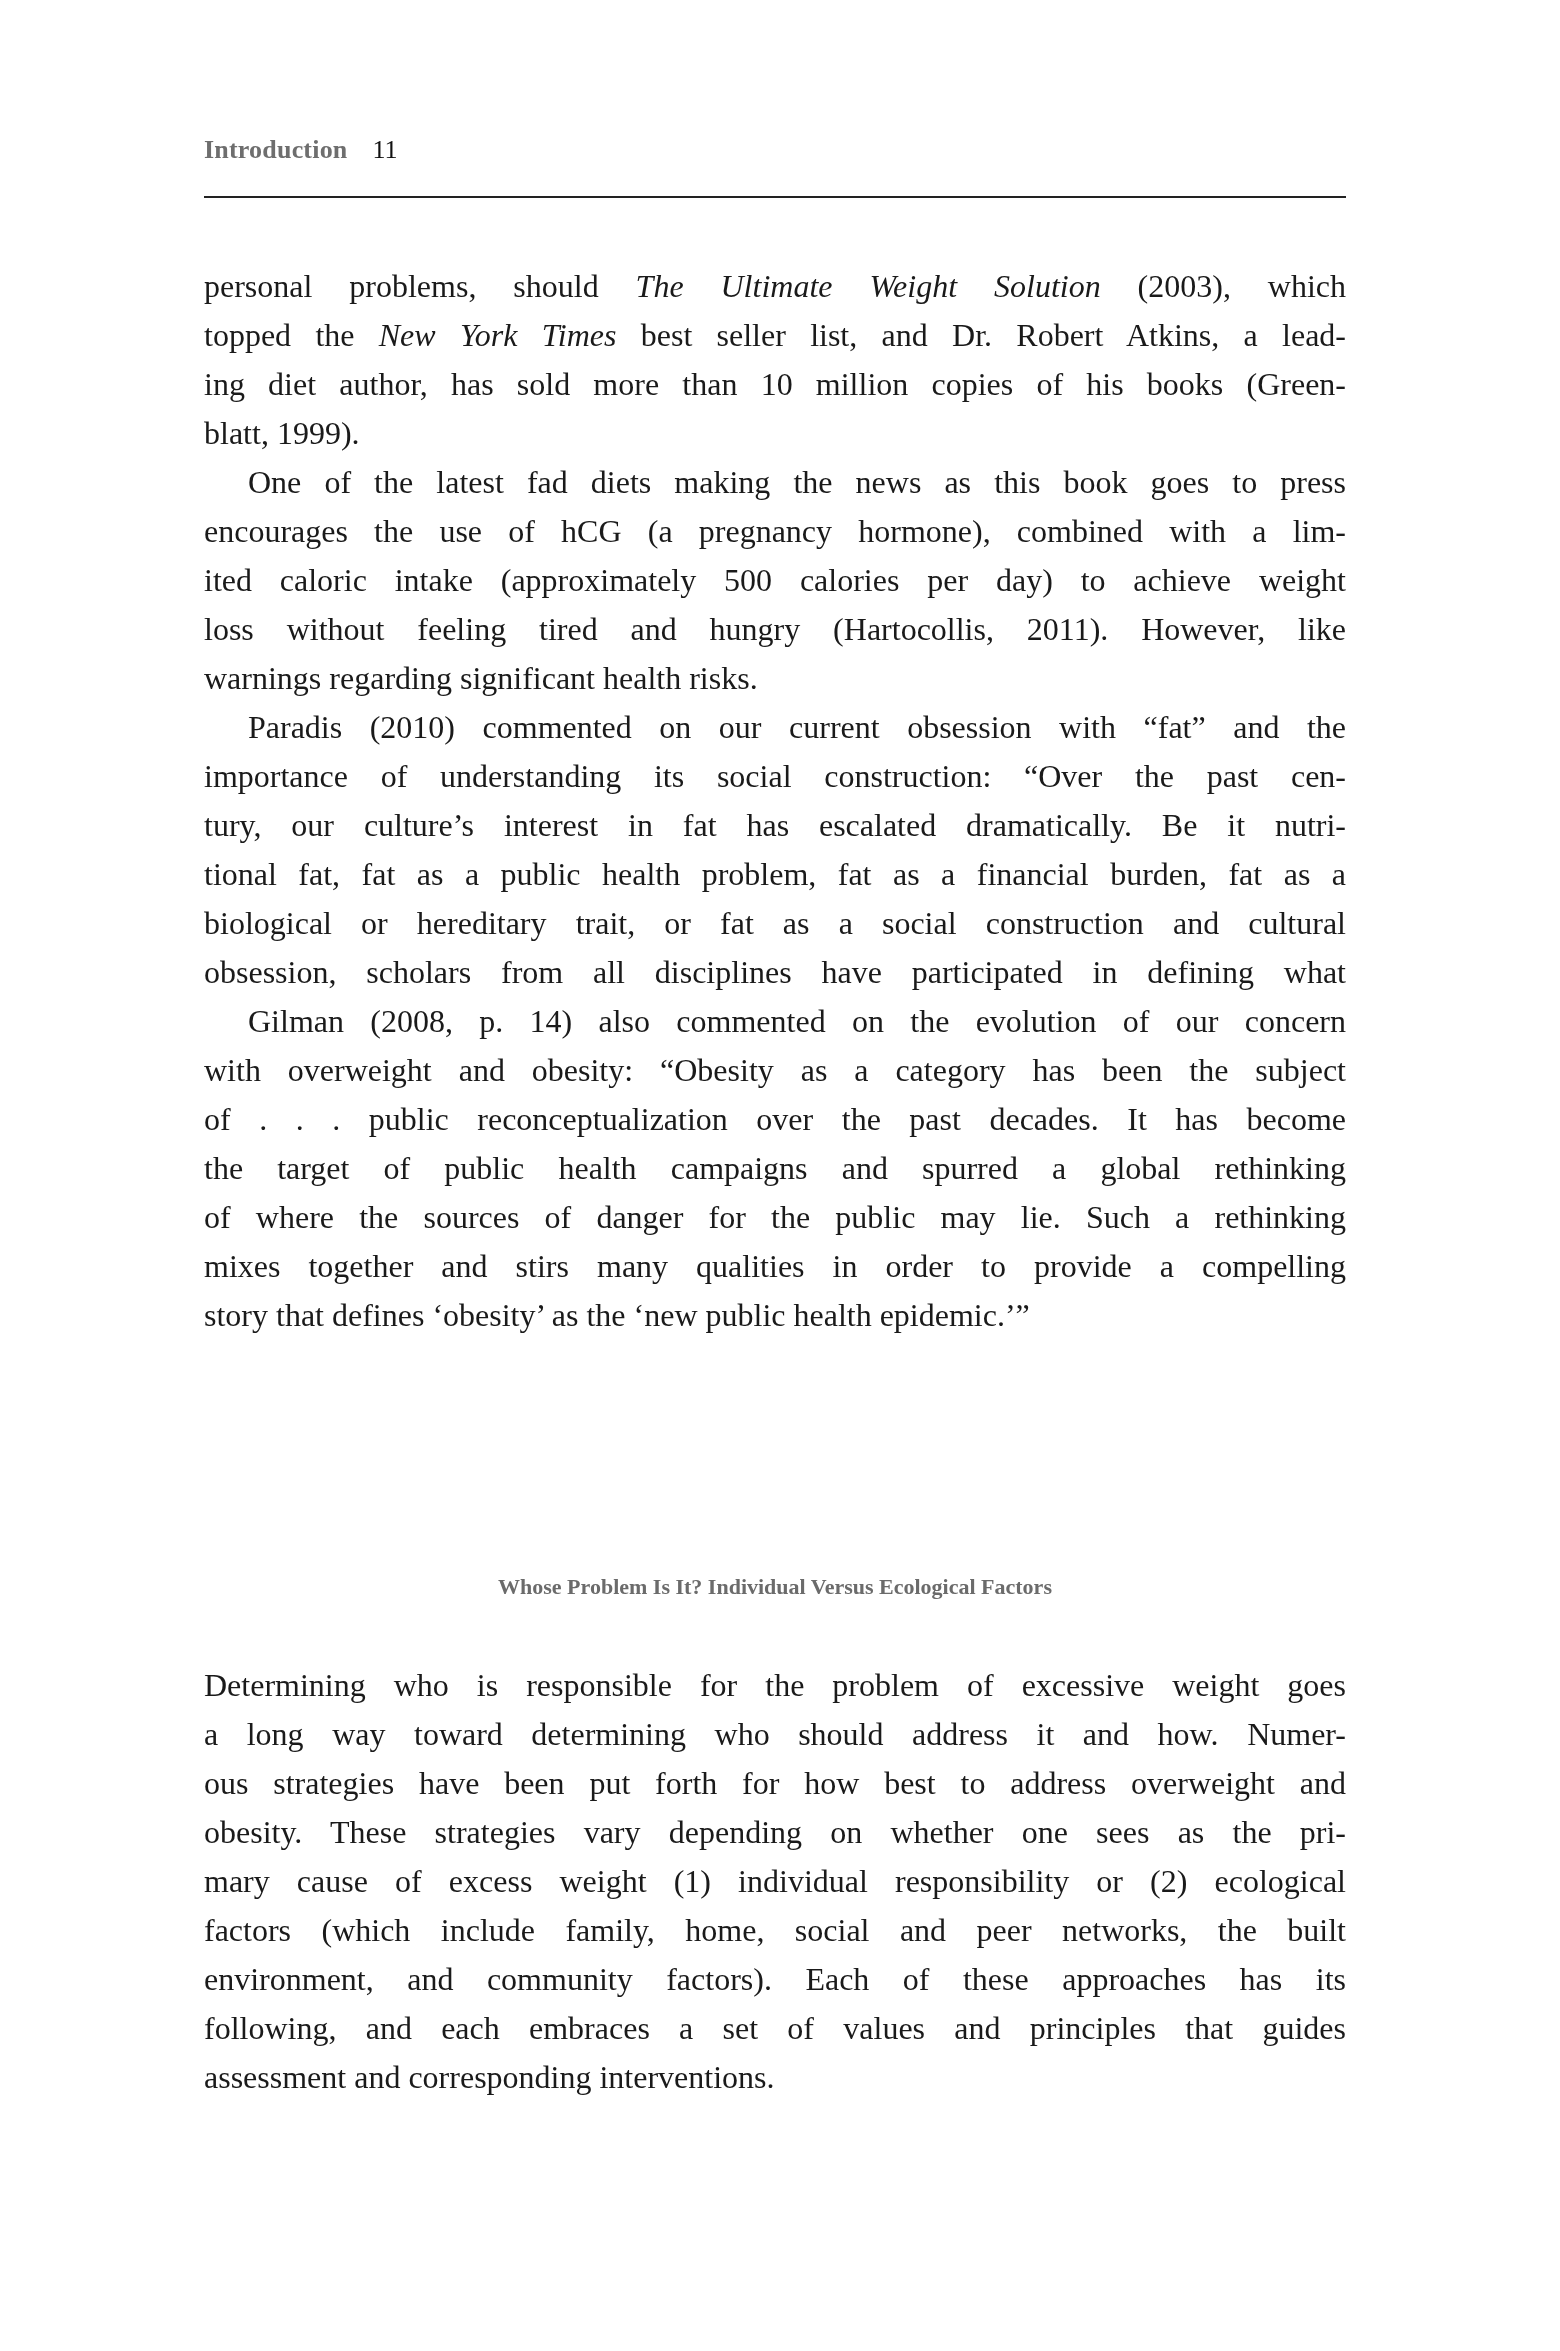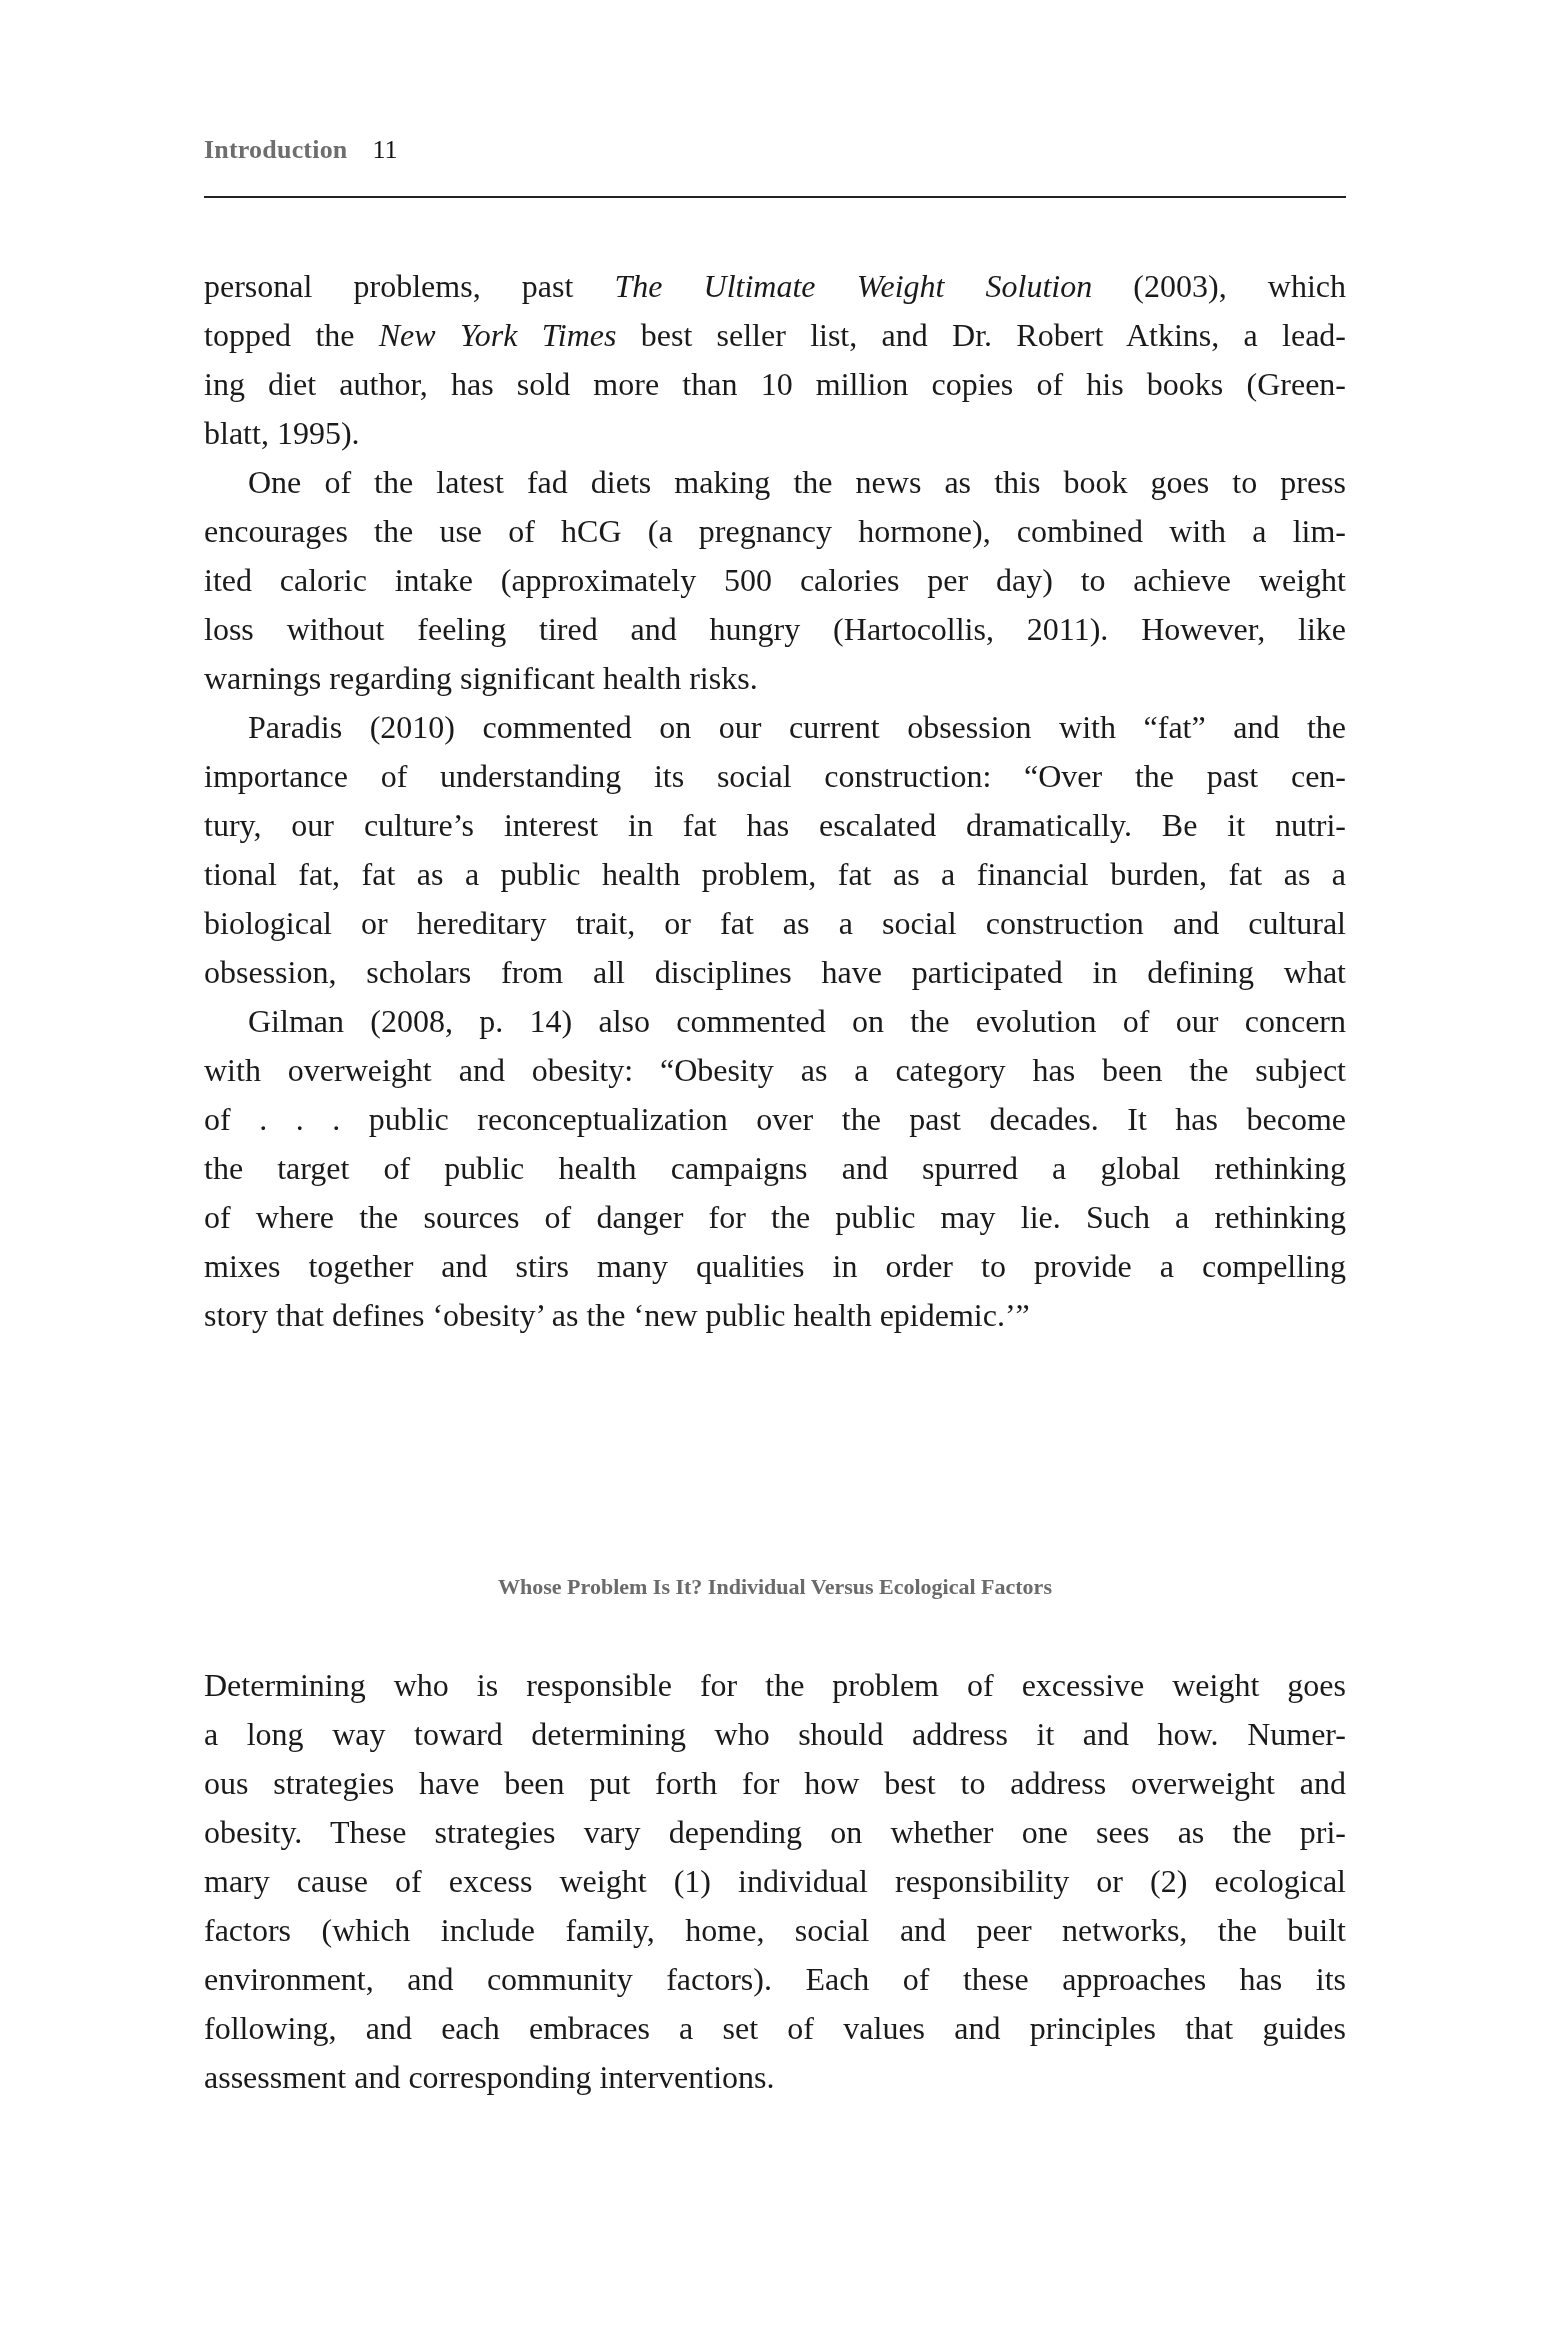--- a/index.html
+++ b/index.html
@@ -23,24 +23,24 @@
 </head>
 <body>
 
 <div class="running-head">
   <span class="rh-title">Introduction</span><span class="rh-page">11</span>
 </div>
 <div class="rule"></div>
 
 <div class="block" id="block-top" style="top: 262px;">
     <div>
-      <div class="line"><span>personal problems, past </span><em>The Ultimate Weight Solution</em><span> (2003), which</span></div>
+      <div class="line"><span>personal problems, should </span><em>The Ultimate Weight Solution</em><span> (2003), which</span></div>
       <div class="line"><span>topped the </span><em>New York Times</em><span> best seller list, and Dr. Robert Atkins, a lead-</span></div>
       <div class="line"><span>ing diet author, has sold more than 10 million copies of his books (Green-</span></div>
-      <div class="line last"><span>blatt, 1995).</span></div>
+      <div class="line last"><span>blatt, 1999).</span></div>
     </div>
     <div>
       <div class="line indent"><span>One of the latest fad diets making the news as this book goes to press</span></div>
       <div class="line"><span>encourages the use of hCG (a pregnancy hormone), combined with a lim-</span></div>
       <div class="line"><span>ited caloric intake (approximately 500 calories per day) to achieve weight</span></div>
       <div class="line"><span>loss without feeling tired and hungry (Hartocollis, 2011). However, like</span></div>
       <div class="line last"><span>warnings regarding significant health risks.</span></div>
     </div>
     <div>
       <div class="line indent"><span>Paradis (2010) commented on our current obsession with “fat” and the</span></div>

